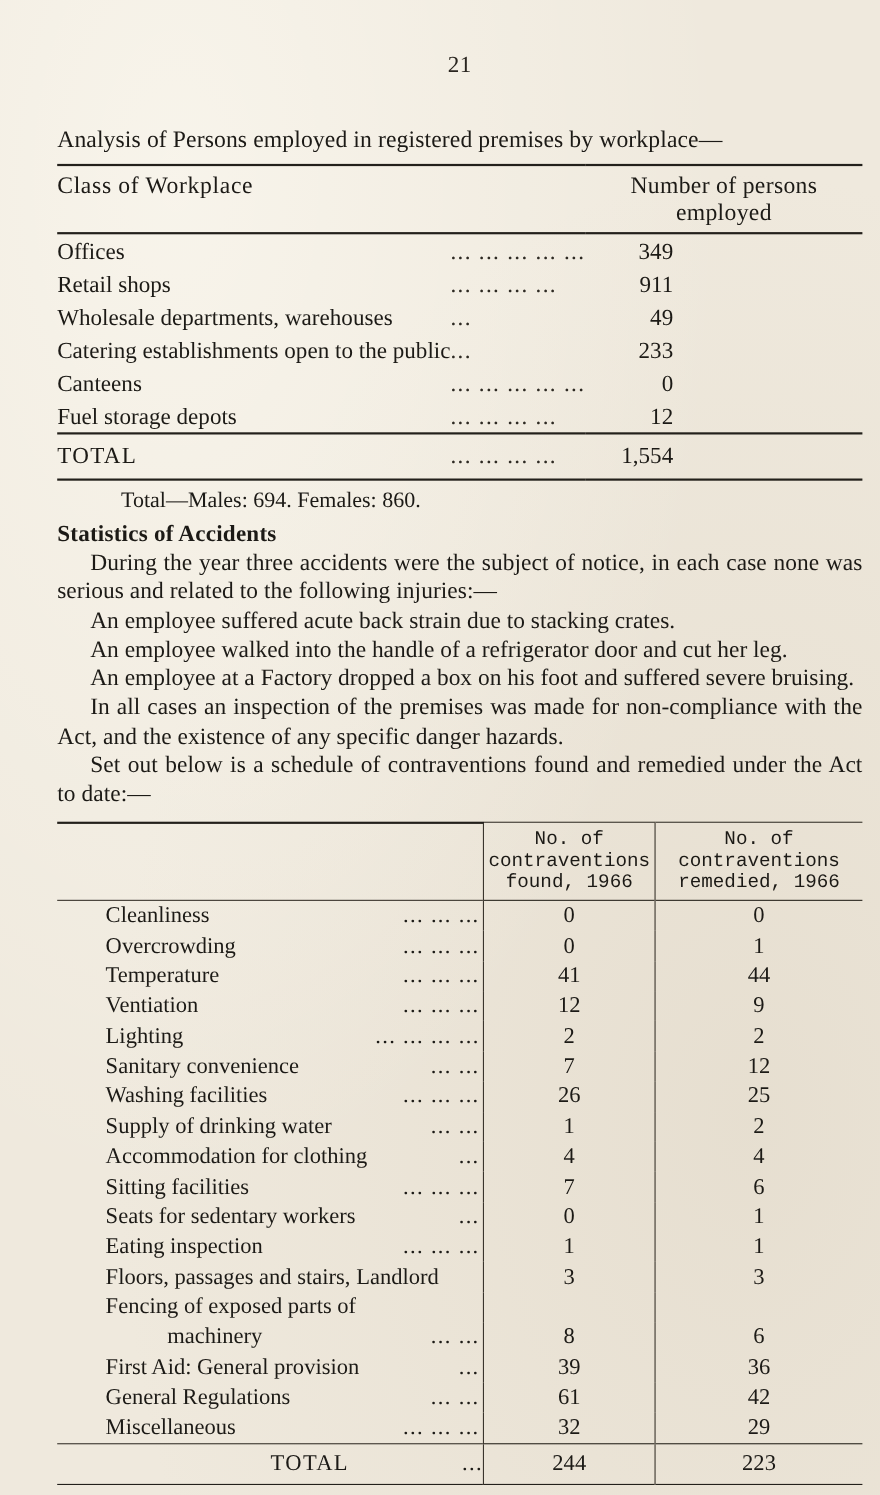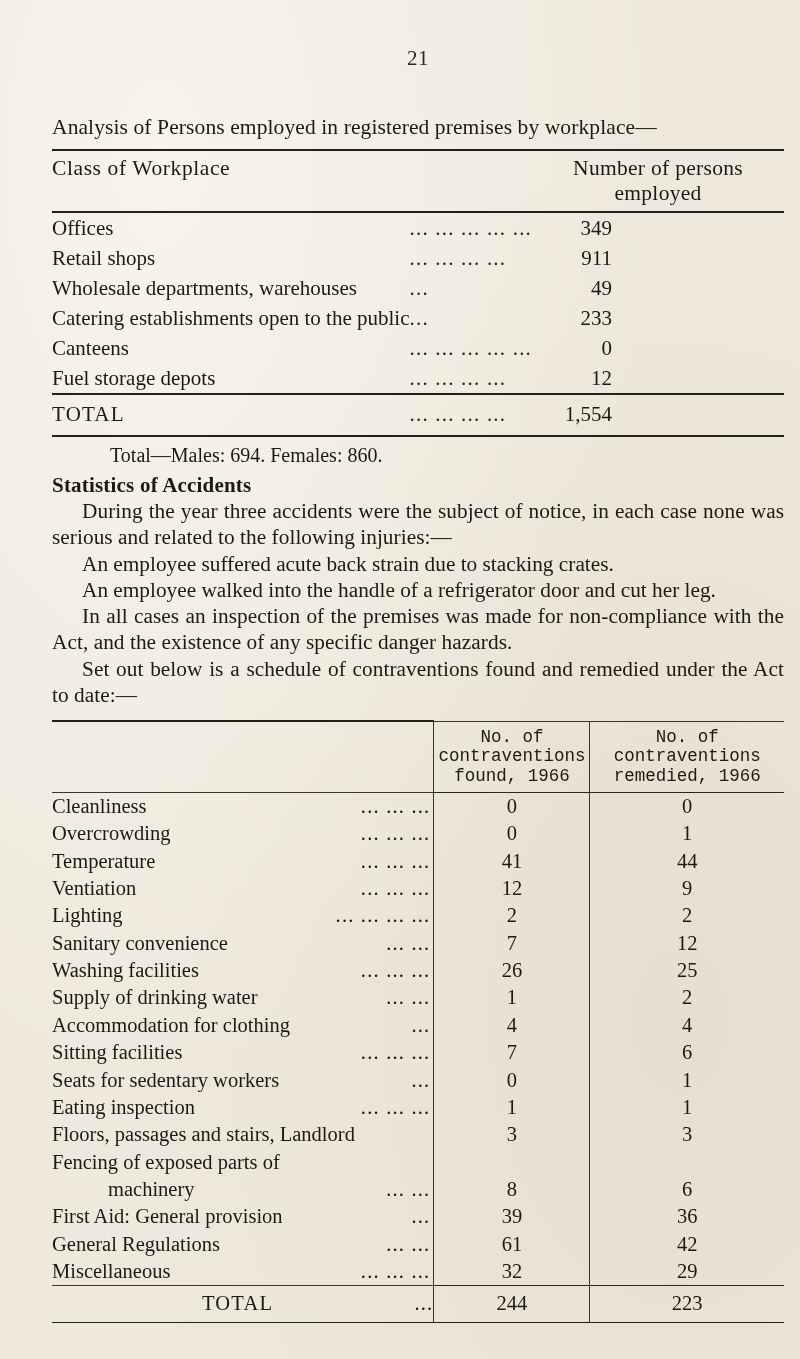--- a/index.html
+++ b/index.html
@@ -134,20 +134,21 @@
   .t2 .sep .c-a { border-top: 1.4px solid #2b2720; }
   .t2 .sep .c-b { border-top: 1.4px solid #2b2720; }
 
   .t2 .drow td { padding: 2.2px 0; }
   .t2 .drow .c-lab { padding-right: 3px; }
   .t2 .lab-inner {
     display: flex;
     justify-content: space-between;
     align-items: baseline;
     white-space: nowrap;
+    margin-left: 44px;
   }
   .t2 .lab-inner .nm { padding-right: 6px; }
   .t2 .lab-inner .dd { letter-spacing: 1.2px; }
 
   .t2 .totrow td { padding: 6px 0 7px 0; }
   .t2 .totrow .c-lab { border-top: 1.1px solid #3a352d; }
   .t2 .totrow .c-a,
   .t2 .totrow .c-b { border-top: 1.5px solid #2b2720; }
   .t2 .totrow .lab-inner { justify-content: flex-start; }
   .t2 .totrow .nm {
@@ -213,20 +214,21 @@
     </tbody>
       </table>
 
     <div class="subtotal">Total—Males: 694.   Females: 860.</div>
 
     <div class="sec-head">Statistics of Accidents</div>
 
     <p class="body ind">During the year three accidents were the subject of notice, in each case none was serious and related to the following injuries:—</p>
     <div class="blk">An employee suffered acute back strain due to stacking crates.</div>
     <div class="blk">An employee walked into the handle of a refrigerator door and cut her leg.</div>
+    <div class="blk">An employee at a Factory dropped a box on his foot and suffered severe bruising.</div>
     <p class="body ind">In all cases an inspection of the premises was made for non-compliance with the Act, and the existence of any specific danger hazards.</p>
     <p class="body ind">Set out below is a schedule of contraventions found and remedied under the Act to date:—</p>
 
     <div class="t2wrap">
     <table class="t2">
       <tbody>
             <tr class="hrow">
         <td class="c-lab"></td>
         <td class="c-a vl">
           <div>No. of</div>

